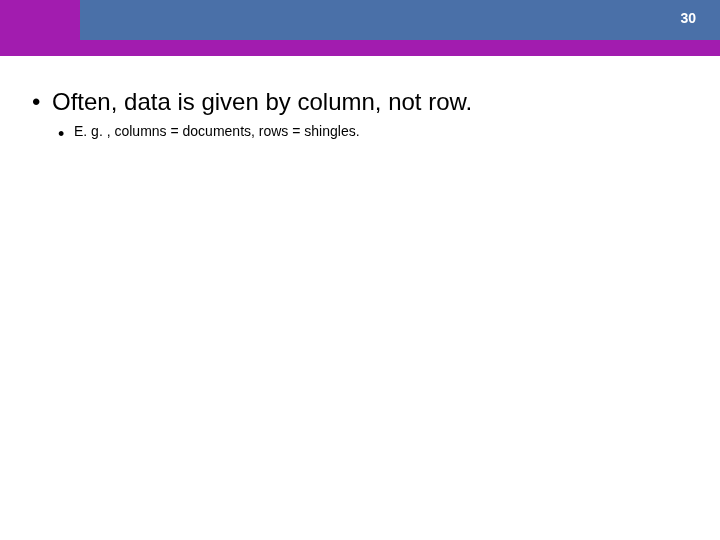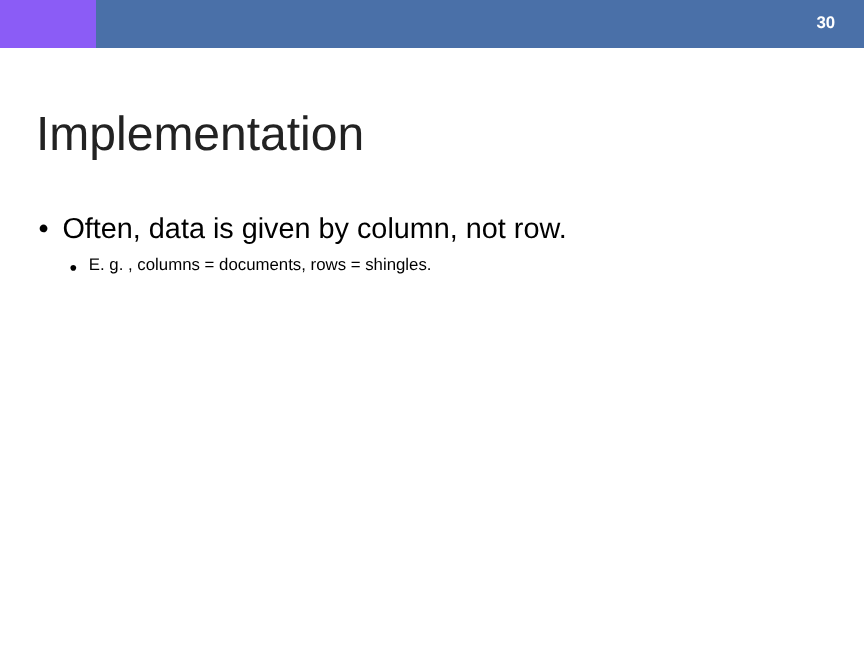--- a/index.html
+++ b/index.html
@@ -10,22 +10,22 @@
     body {
       width: 720px;
       height: 540px;
       font-family: Arial, Helvetica, sans-serif;
       background: #fff;
       position: relative;
       overflow: hidden;
     }
     .topbar {
       width: 100%;
-      height: 40px;
-      background: #8b5cf6;
+      height: 56px;
+      background: #a21caf;
       position: relative;
     }
     .topbar-inner {
       position: absolute;
       right: 0;
       top: 0;
       height: 40px;
       width: 640px;
       background: #4a70a8;
     }
@@ -105,21 +105,20 @@
   </style>
 </head>
 <body>
 
 <div class="topbar">
   <div class="topbar-inner"></div>
   <div class="page-number">30</div>
 </div>
 
 <div class="content">
-  <h1 class="title">Implementation</h1>
 
   <ul class="bullets">
     <li>
       <span>Often, data is given by column, not row.</span>
       <ul class="sub-bullets">
         <li>
           <span>E. g. , columns = documents, rows = shingles.</span>
         </li>
       </ul>
     </li>

